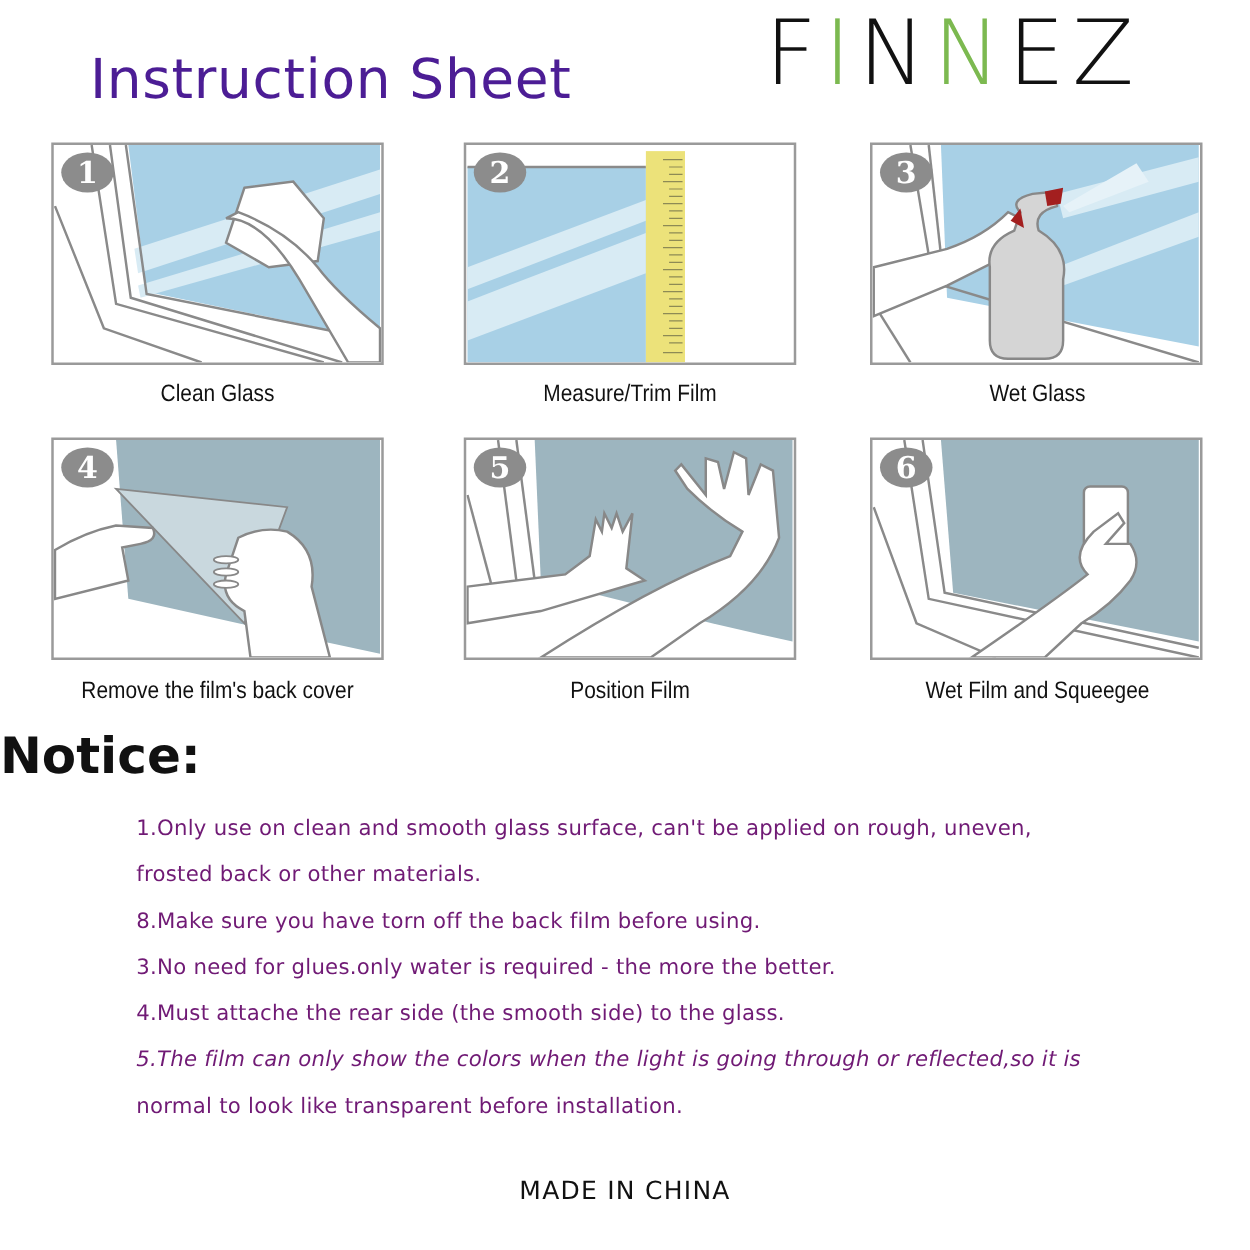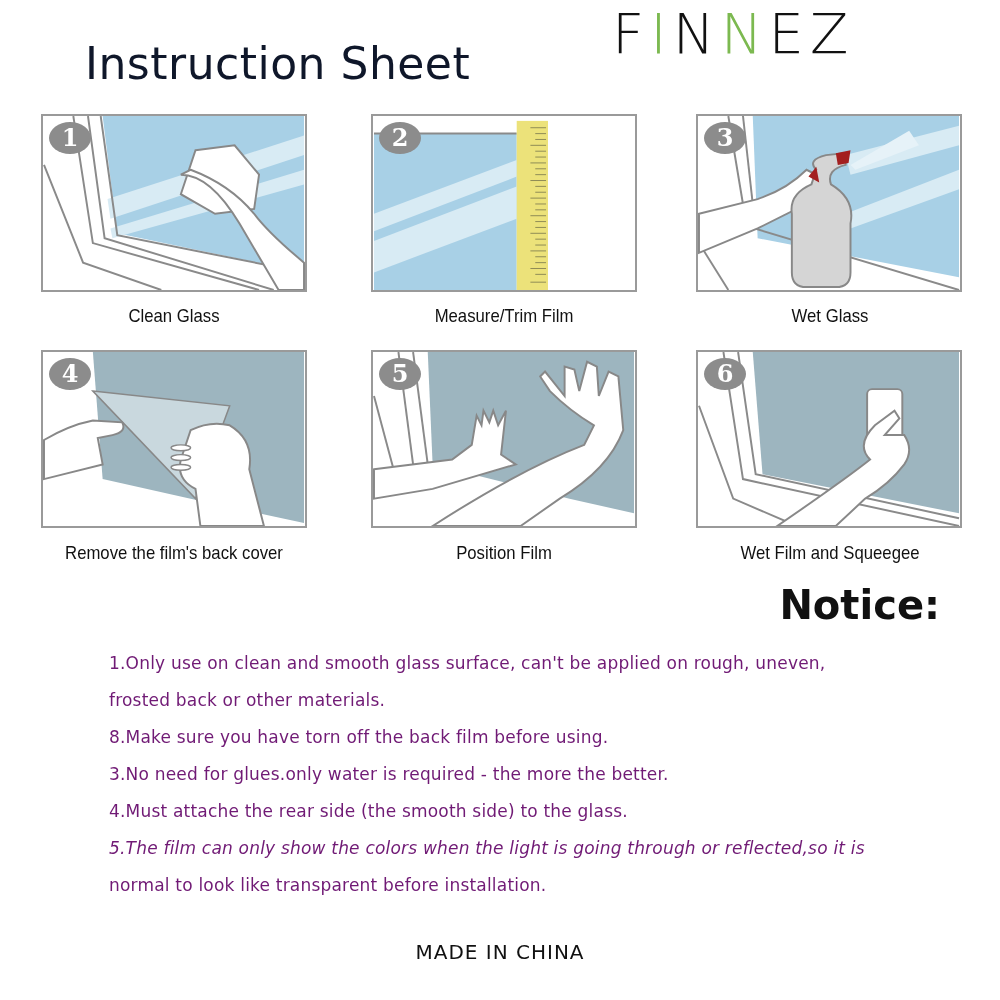--- a/index.html
+++ b/index.html
@@ -1,28 +1,28 @@
 <!DOCTYPE html>
 <html><head>
   <meta charset="utf-8">
   <style>
     html, body { margin: 0; padding: 0; background: #ffffff; }
     body { width: 1000px; height: 1000px; position: relative; overflow: hidden; color: #111; font-family: "DejaVu Sans", sans-serif; }
 
-    .title { position: absolute; left: 85px; top: 38px; font-size: 44px; font-weight: 500; letter-spacing: 0.5px; color: #0f172a; font-family: "DejaVu Sans", sans-serif; }
-    .brand { position: absolute; left: 612px; top: 6px; font-size: 56px; font-weight: 200; letter-spacing: 6px; font-family: "DejaVu Sans", sans-serif; line-height: 1; }
+    .title { position: absolute; left: 72px; top: 38px; font-size: 44px; font-weight: 500; letter-spacing: 0.5px; color: #4c1d95; font-family: "DejaVu Sans", sans-serif; }
+    .brand { position: absolute; left: 612px; top: 6px; font-size: 72px; font-weight: 200; letter-spacing: 6px; font-family: "DejaVu Sans", sans-serif; line-height: 1; }
     .brand .g { color: #7cb950; }
     .brand .k { color: #111; }
 
     .panel { position: absolute; width: 266px; height: 178px; border: 2px solid #9a9a9a; box-sizing: border-box; overflow: hidden; background: #fff; }
     .panel svg { position: absolute; left: 0; top: 0; width: 100%; height: 100%; }
     .badge { position: absolute; left: 6px; top: 6px; width: 42px; height: 32px; border-radius: 50%; background: #8c8c8c; color: #fff; font-family: "DejaVu Serif", serif; font-weight: bold; font-size: 24px; text-align: center; line-height: 32px; z-index: 2; }
     .caption { position: absolute; width: 300px; text-align: center; font-family: "Liberation Sans", sans-serif; font-size: 19px; color: #111; transform: scaleX(0.88); }
 
-    .notice-title { position: absolute; left: 0; width: 940px; top: 582px; text-align: right; font-size: 40px; font-weight: bold; font-family: "DejaVu Sans", sans-serif; color: #111; }
+    .notice-title { position: absolute; left: 0; width: 940px; top: 582px; text-align: left; font-size: 40px; font-weight: bold; font-family: "DejaVu Sans", sans-serif; color: #111; }
     .notice-line { position: absolute; left: 109px; font-size: 17px; font-family: "DejaVu Sans", sans-serif; color: #701a75; white-space: nowrap; letter-spacing: 0.2px; }
     .footer { position: absolute; left: 0; width: 1000px; top: 940px; text-align: center; font-size: 20px; font-family: "DejaVu Sans", sans-serif; letter-spacing: 1px; color: #111; }
   </style>
 </head>
 <body>
 
 <div class="title">Instruction Sheet</div>
 
 <div class="brand">
   <span class="k">F</span><span class="g">I</span><span class="k">N</span><span class="g">N</span><span class="k">E</span><span class="k">Z</span>

